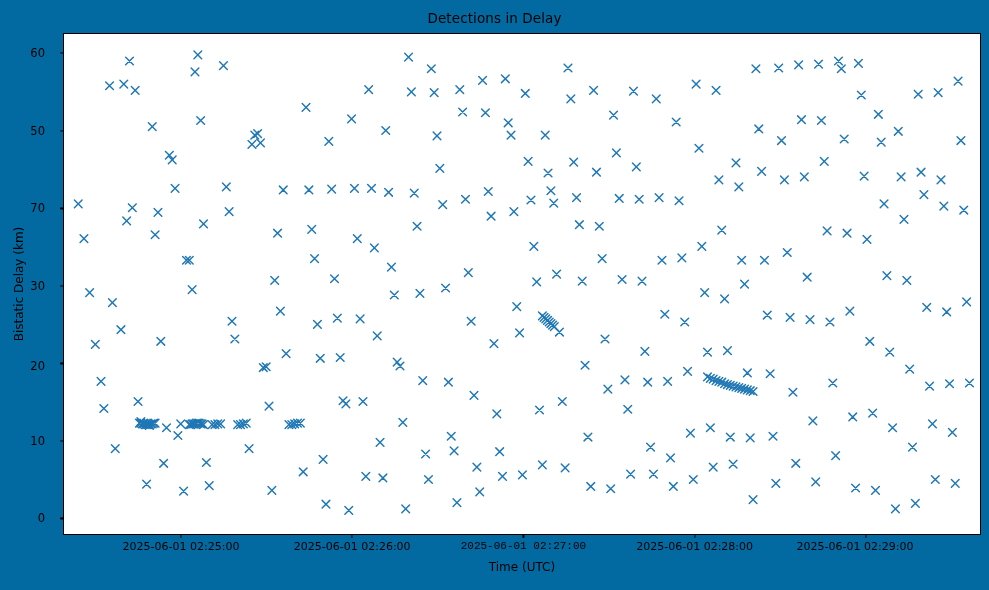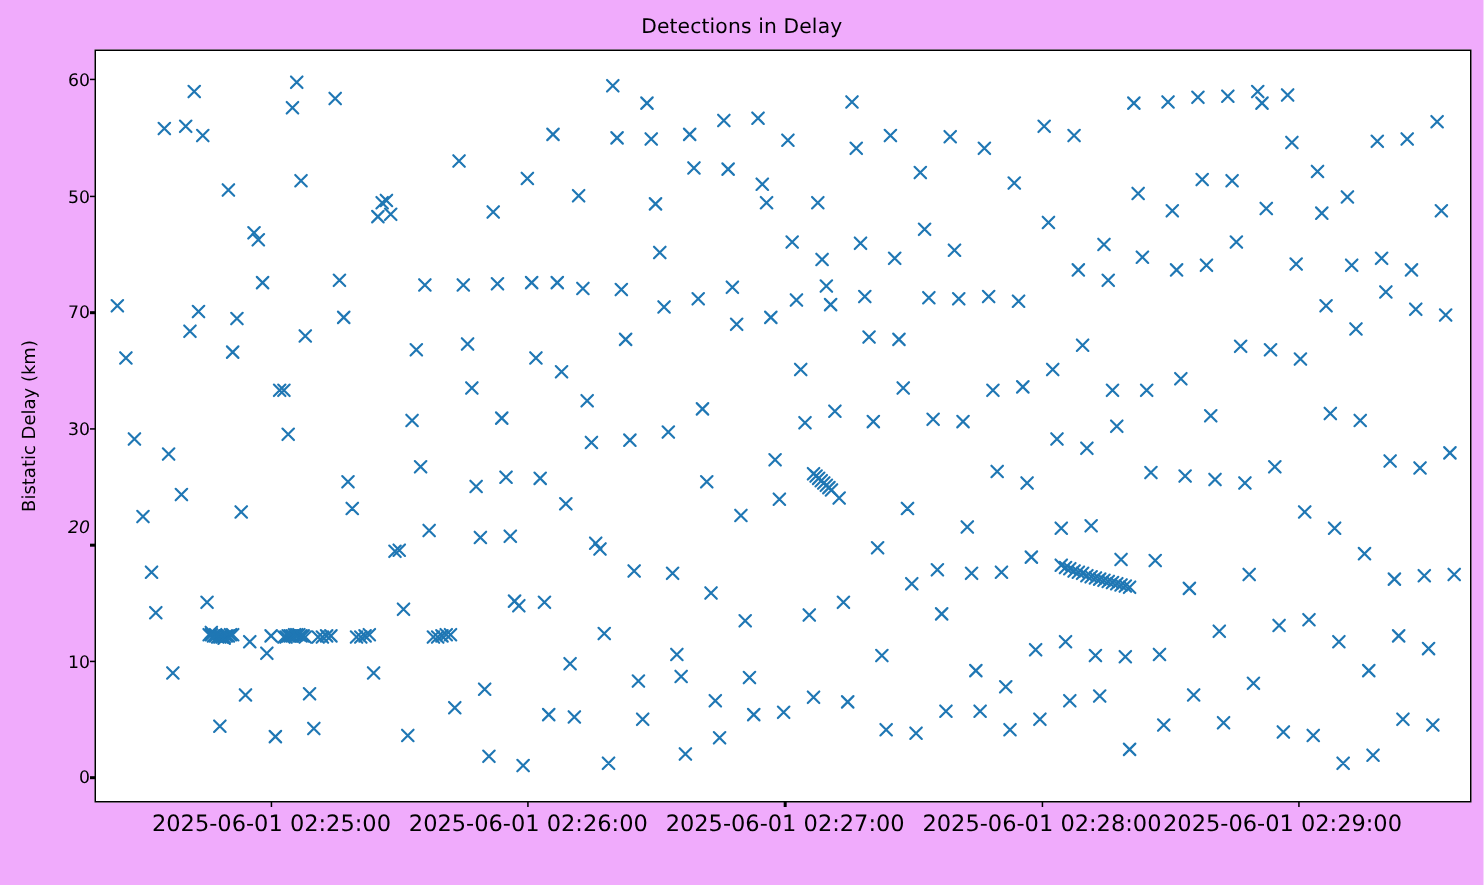--- a/index.html
+++ b/index.html
@@ -1,23 +1,23 @@
 <!DOCTYPE html>
 <html><head>
 <meta charset="utf-8">
 <style>
   html,body{margin:0;padding:0;background:#ffffff;}
   body{width:989px;height:590px;overflow:hidden;font-family:"DejaVu Sans","Liberation Sans",sans-serif;}
-  #figure{position:relative;width:989px;height:590px;background:#f0abfc;}
+  #figure{position:relative;width:989px;height:590px;background:#0369a1;}
   #chart-title{position:absolute;left:0;top:10px;width:989px;text-align:center;font-size:13.5px;color:#000;letter-spacing:.1px;}
   #axes{position:absolute;left:63px;top:33px;width:918px;height:502px;border:1.1px solid #000;box-sizing:border-box;background:#fff;}
   #plot-svg{position:absolute;left:0;top:0;width:100%;height:100%;display:block;}
-  .ytick-label{position:absolute;right:100%;margin-right:4px;transform:translateY(-50%);font-size:11.5px;color:#000;white-space:nowrap;text-align:center;}
+  .ytick-label{position:absolute;right:100%;margin-right:19px;transform:translateY(-50%);font-size:11.5px;color:#000;white-space:nowrap;text-align:center;}
   .ytick-mark{position:absolute;right:100%;width:3.6px;height:1.1px;background:#000;transform:translateY(-50%);}
-  .xtick-label{position:absolute;top:100%;margin-top:6px;transform:translateX(-50%);font-size:15px;color:#000;white-space:nowrap;}
+  .xtick-label{position:absolute;top:100%;margin-top:6px;transform:translateX(-50%);font-size:11px;color:#000;white-space:nowrap;}
   .xtick-mark{position:absolute;top:100%;width:1.1px;height:3.6px;background:#000;transform:translateX(-50%);}
   #ylabel{position:absolute;left:10px;top:33px;height:502px;width:18px;display:flex;align-items:center;justify-content:center;}
   #ylabel span{transform:rotate(-90deg);white-space:nowrap;font-size:12px;color:#000;}
   #xlabel{position:absolute;left:63px;top:560px;width:918px;text-align:center;font-size:12px;color:#000;}
 </style>
 </head>
 <body>
 
 <div id="figure">
 
@@ -393,36 +393,37 @@
           <path d="M482.40046728971964,285.29728682170537L490.1004672897197,292.9972868217054M482.40046728971964,292.9972868217054L490.1004672897197,285.29728682170537"></path>
           <path d="M484.11261682242986,286.8476744186046L491.8126168224299,294.54767441860463M484.11261682242986,294.54767441860463L491.8126168224299,286.8476744186046"></path>
           <path d="M485.8247663551401,288.39806201550385L493.5247663551402,296.0980620155039M485.8247663551401,296.0980620155039L493.5247663551402,288.39806201550385"></path>
           <path d="M487.53691588785045,289.94844961240307L495.2369158878505,297.6484496124031M487.53691588785045,297.6484496124031L495.2369158878505,289.94844961240307"></path>
         </g>
       </svg>
   <div class="ytick-label" style="top: 484.496px;">0</div>
       <div class="ytick-mark" style="top: 484.496px;"></div>
       <div class="ytick-label" style="top: 406.977px;">10</div>
       <div class="ytick-mark" style="top: 406.977px;"></div>
-      <div class="ytick-label" style="top: 317px; font-style: italic;">20</div>
+      <div class="ytick-label" style="top: 332px;">20</div>
       <div class="ytick-mark" style="top: 329.457px;"></div>
       <div class="ytick-label" style="top: 251.938px;">30</div>
       <div class="ytick-mark" style="top: 251.938px;"></div>
       <div class="ytick-label" style="top: 174.419px;">70</div>
       <div class="ytick-mark" style="top: 174.419px;"></div>
       <div class="ytick-label" style="top: 96.8992px;">50</div>
       <div class="ytick-mark" style="top: 96.8992px;"></div>
       <div class="ytick-label" style="top: 19.3798px;">60</div>
       <div class="ytick-mark" style="top: 19.3798px;"></div>
       <div class="xtick-label" style="left: 116.997px;">2025-06-01 02:25:00</div>
       <div class="xtick-mark" style="left: 116.997px;"></div>
       <div class="xtick-label" style="left: 288.212px;">2025-06-01 02:26:00</div>
       <div class="xtick-mark" style="left: 288.212px;"></div>
-      <div class="xtick-label" style="left: 459.427px;">2025-06-01 02:27:00</div>
+      <div class="xtick-label" style="left: 459.427px; font-family: Liberation Mono, monospace;">2025-06-01 02:27:00</div>
       <div class="xtick-mark" style="left: 459.427px;"></div>
       <div class="xtick-label" style="left: 630.642px;">2025-06-01 02:28:00</div>
       <div class="xtick-mark" style="left: 630.642px;"></div>
       <div class="xtick-label" style="left: 791px;">2025-06-01 02:29:00</div>
       <div class="xtick-mark" style="left: 801.857px;"></div>
     </div>
 
+  <div id="xlabel">Time (UTC)</div>
 
 </div>
 
 </body></html>

